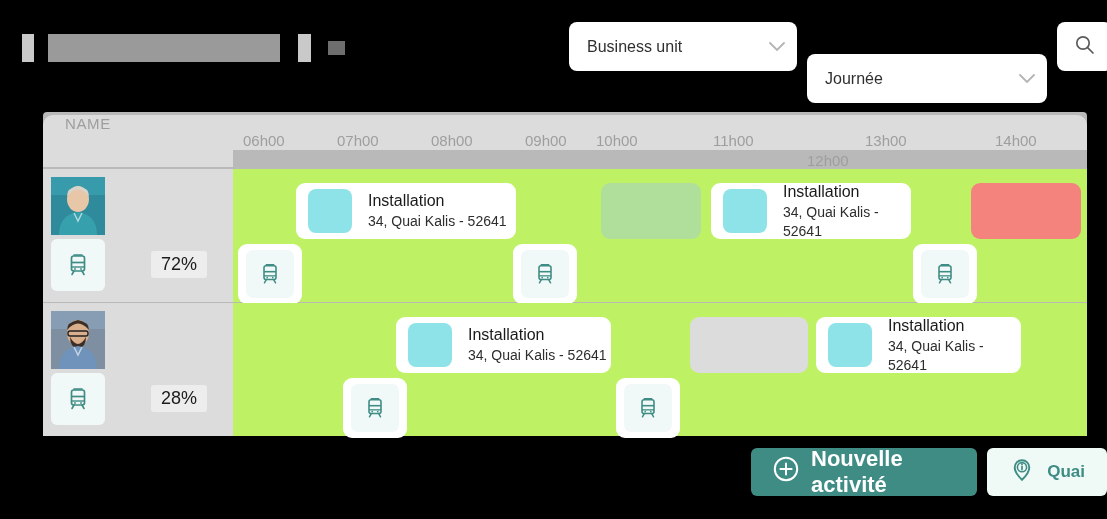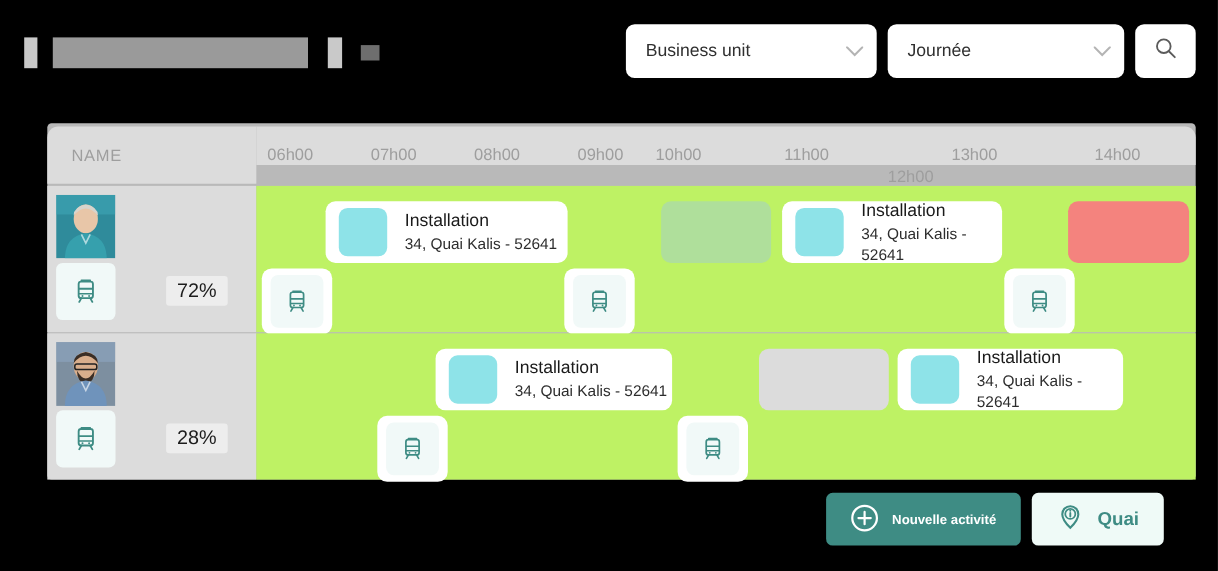--- a/index.html
+++ b/index.html
@@ -15,30 +15,30 @@
   
   #filter-bar{position:absolute;left:553px;top:4px;width:551px;height:84px;
        background:#000;border-radius:10px;padding:0;box-sizing:border-box;}
   #filter-inner{position:absolute;left:16px;top:18px;display:flex;gap:10px;}
   .select-box{background:#fff;border-radius:8px;height:49px;display:flex;
        align-items:center;box-sizing:border-box;padding:0 0 0 18px;}
   .select-box .lbl{font-size:16px;color:#2f2f2f;flex:1;white-space:nowrap;}
   .chev{width:40px;display:flex;align-items:center;justify-content:center;}
   .chev svg{display:block;}
   #sel-business{width:228px;}
-  #sel-period{width:215px;}
+  #sel-period{width:240px;margin-top:32px;}
   #search-btn{width:55px;height:49px;background:#fff;border-radius:8px;
        display:flex;align-items:center;justify-content:center;cursor:pointer;}
 
   
   #schedule-panel{position:absolute;left:43px;top:112px;width:1044px;height:324px;
        background:#b9b9b9;border-radius:4px;}
   #sched-head{position:absolute;left:0;top:3px;width:1044px;height:52px;display:flex;}
   #name-col-head{width:190px;height:52px;background:#dcdcdc;
-       border-top-left-radius:10px;display:flex;align-items:center;padding-left:22px;
+       border-top-left-radius:10px;display:flex;padding-left:22px;
        box-sizing:border-box;}
   #name-col-head span{font-size:15px;color:#9e9e9e;letter-spacing:.6px;}
   #time-head{flex:1;height:35px;background:#dcdcdc;border-top-right-radius:10px;
        position:relative;}
   .time-tick{position:absolute;top:17px;font-size:15px;color:#9e9e9e;}
 
   .sched-row{position:absolute;left:0;width:1044px;height:133px;}
   .row-left{position:absolute;left:0;top:0;width:190px;height:133px;background:#dcdcdc;}
   .avatar{position:absolute;left:8px;top:8px;width:54px;height:58px;overflow:hidden;}
   .avatar svg{display:block;}
@@ -63,21 +63,21 @@
 
   .trip-box{position:absolute;background:#fff;border-radius:9px;
        display:flex;align-items:center;justify-content:center;}
   .trip-inner{width:48px;height:48px;background:#f1f9f8;border-radius:7px;
        display:flex;align-items:center;justify-content:center;}
 
   
   #bottom-actions{position:absolute;left:751px;top:448px;display:flex;gap:10px;}
   .act-btn{height:48px;border-radius:6px;display:flex;align-items:center;
        gap:12px;padding:0 22px;cursor:pointer;box-sizing:border-box;}
-  #btn-new{background:#3e8c84;color:#fff;font-size:12px;font-weight:bold;}
+  #btn-new{background:#3e8c84;color:#fff;font-size:22px;font-weight:bold;}
   #btn-map{background:#effaf7;color:#3e8c84;font-size:17px;font-weight:bold;}
 </style>
 </head>
 <body>
 
 <div id="redacted-toolbar">
   <div class="redact light" style="left:22px;top:34px;width:12px;height:28px;"></div>
   <div class="redact" style="left:48px;top:34px;width:232px;height:28px;"></div>
   <div class="redact light" style="left:298px;top:34px;width:13px;height:28px;"></div>
   <div class="redact dark" style="left:328px;top:41px;width:17px;height:14px;"></div>

